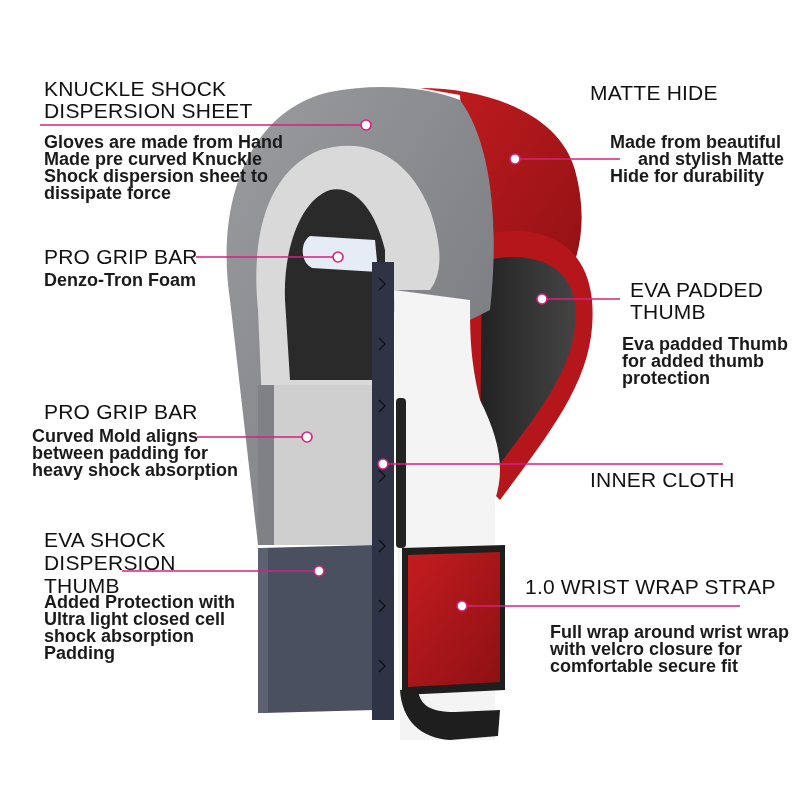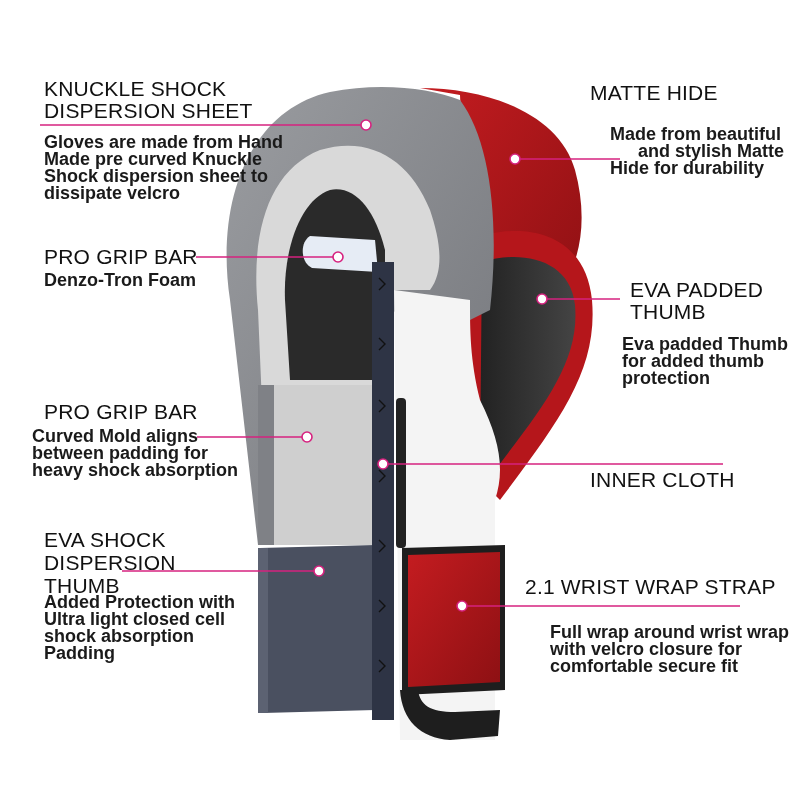--- a/index.html
+++ b/index.html
@@ -88,27 +88,27 @@
 </svg>
 
 <div class="title" style="left:44px;top:78px;">
   <div>KNUCKLE SHOCK</div>
     <div>DISPERSION SHEET</div>
 </div>
 <div class="desc" style="left:44px;top:134px;">
   <div>Gloves are made from Hand</div>
     <div>Made pre curved Knuckle</div>
   <div>Shock dispersion sheet to</div>
-    <div>dissipate velcro</div>
+    <div>dissipate force</div>
 </div>
 
 <div class="title" style="left:590px;top:82px;">
   <div>MATTE HIDE</div>
 </div>
-<div class="desc" style="left:610px;top:126px;">
+<div class="desc" style="left:610px;top:134px;">
   <div>Made from beautiful</div>
   <div style="padding-left:28px">and stylish Matte</div>
   <div>Hide for durability</div>
 </div>
 
 <div class="title" style="left:44px;top:246px;">
   <div>PRO GRIP BAR</div>
 </div>
 <div class="desc" style="left:44px;top:272px;">
   <div>Denzo-Tron Foam</div>
@@ -143,19 +143,19 @@
   <div>THUMB</div>
 </div>
 <div class="desc" style="left:44px;top:594px;">
   <div>Added Protection with</div>
     <div>Ultra light closed cell</div>
   <div>shock absorption</div>
     <div>Padding</div>
 </div>
 
 <div class="title" style="left:525px;top:576px;">
-  <div>2.1 WRIST WRAP STRAP</div>
+  <div>1.0 WRIST WRAP STRAP</div>
 </div>
 <div class="desc" style="left:550px;top:624px;">
   <div>Full wrap around wrist wrap</div>
     <div>with velcro closure for</div>
   <div>comfortable secure fit</div>
 </div>
 
 </body></html>

